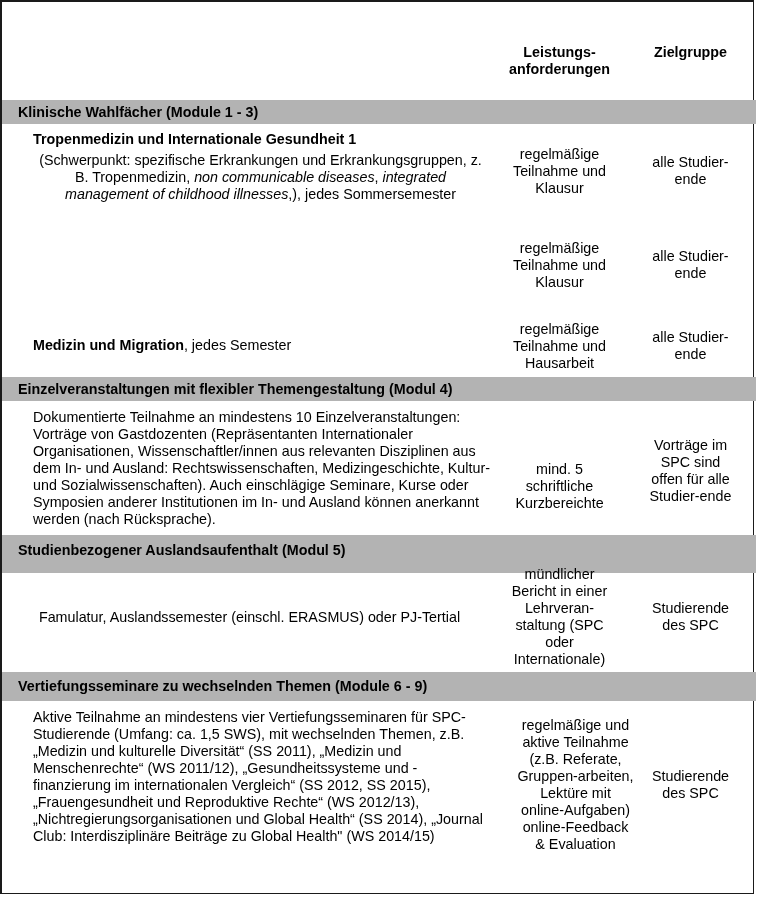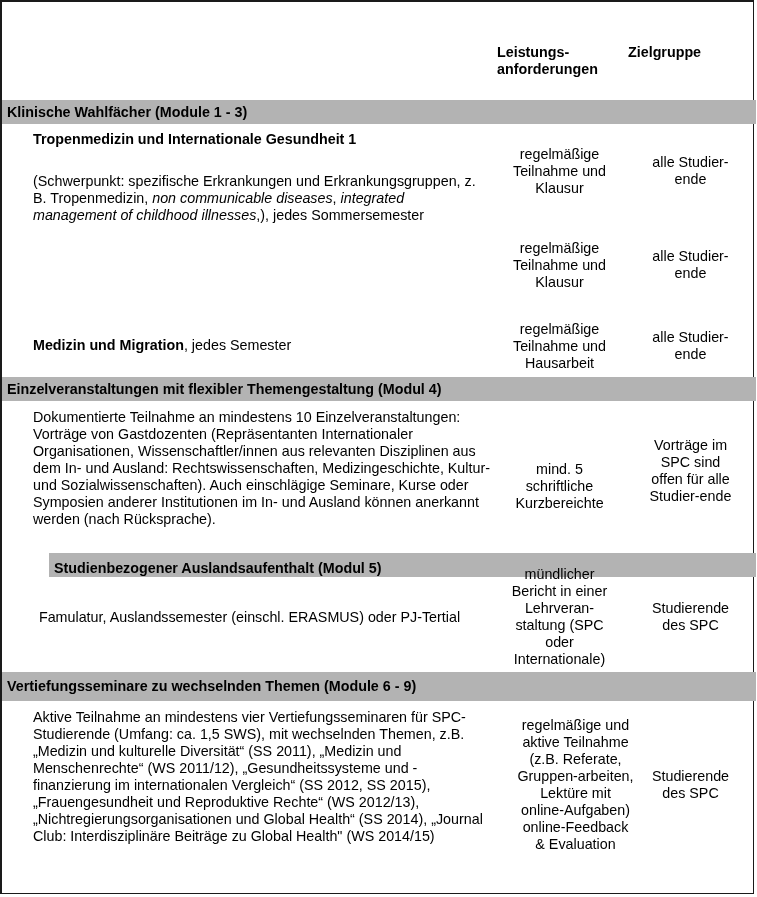--- a/index.html
+++ b/index.html
@@ -13,26 +13,26 @@
     .frame {
       position: absolute; left: 0; top: 0;
       width: 754px; height: 894px;
       border-left: 2px solid #1a1a1a;
       border-top: 2px solid #1a1a1a;
       border-right: 1px solid #1a1a1a;
       border-bottom: 1px solid #1a1a1a;
       box-sizing: border-box;
     }
     .abs { position: absolute; }
-    .hdr { font-weight: bold; text-align: left; }
+    .hdr { font-weight: bold; text-align: center; }
     .band {
       position: absolute; left: 2px; right: 1px;
       background: #b3b3b3;
       font-weight: bold;
-      padding-left: 5px;
+      padding-left: 16px;
       box-sizing: border-box;
     }
     .c2 { position: absolute; left: 497px; width: 125px; text-align: center; }
     .c3 { position: absolute; left: 628px; width: 125px; text-align: center; }
     .main { position: absolute; left: 33px; width: 465px; }
     .bold { font-weight: bold; }
     i { font-style: italic; }
   </style>
 </head>
 <body>
@@ -42,21 +42,21 @@
 <div class="abs hdr" style="left:497px; top:44px; width:125px;">
   <div>Leistungs-</div>
   <div>anforderungen</div>
 </div>
 <div class="abs hdr" style="left:628px; top:44px; width:125px;">Zielgruppe</div>
 
 <div class="band" style="top:100px; height:24px; line-height:24px;">Klinische Wahlfächer (Module 1 - 3)</div>
 
 <div class="main" style="top:131px;">
   <div class="bold">Tropenmedizin und Internationale Gesundheit 1</div>
-  <div style="margin-top:25px; width:455px;"><span>(Schwerpunkt: spezifische Erkrankungen und Erkrankungsgruppen, z. B. Tropenmedizin, </span><i>non communicable diseases</i><span>, </span><i>integrated management of childhood illnesses</i><span>,), jedes Sommersemester</span></div>
+  <div style="margin-top:4px; width:455px;text-align:center;"><span>(Schwerpunkt: spezifische Erkrankungen und Erkrankungsgruppen, z. B. Tropenmedizin, </span><i>non communicable diseases</i><span>, </span><i>integrated management of childhood illnesses</i><span>,), jedes Sommersemester</span></div>
 </div>
 <div class="c2" style="top:146px;">
   <div>regelmäßige</div>
   <div>Teilnahme und</div>
   <div>Klausur</div>
 </div>
 <div class="c3" style="top:154px;">
   <div>alle Studier-</div>
   <div>ende</div>
 </div>
@@ -93,21 +93,21 @@
   <div>schriftliche</div>
   <div>Kurzbereichte</div>
 </div>
 <div class="c3" style="top:437px;">
   <div>Vorträge im</div>
   <div>SPC sind</div>
   <div>offen für alle</div>
   <div>Studier-ende</div>
 </div>
 
-<div class="band" style="top:553px; height:24px; line-height:30px;margin-left:47px;">Studienbezogener Auslandsaufenthalt (Modul 5)</div>
+<div class="band" style="top:535px; height:38px; line-height:30px;">Studienbezogener Auslandsaufenthalt (Modul 5)</div>
 <div class="abs" style="left:2px; width:495px; top:609px; text-align:center;">Famulatur, Auslandssemester (einschl. ERASMUS) oder PJ-Tertial</div>
 <div class="c2" style="top:566px;">
   <div>mündlicher</div>
   <div>Bericht in einer</div>
   <div>Lehrveran-</div>
   <div>staltung (SPC</div>
   <div>oder</div>
   <div>Internationale)</div>
 </div>
 <div class="c3" style="top:600px;">

